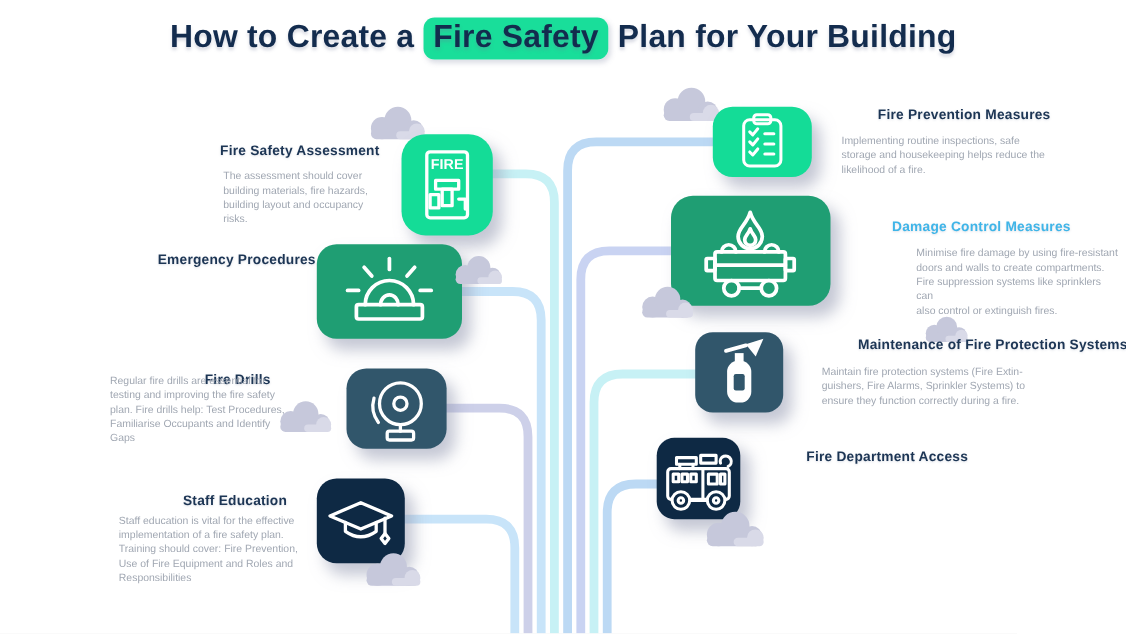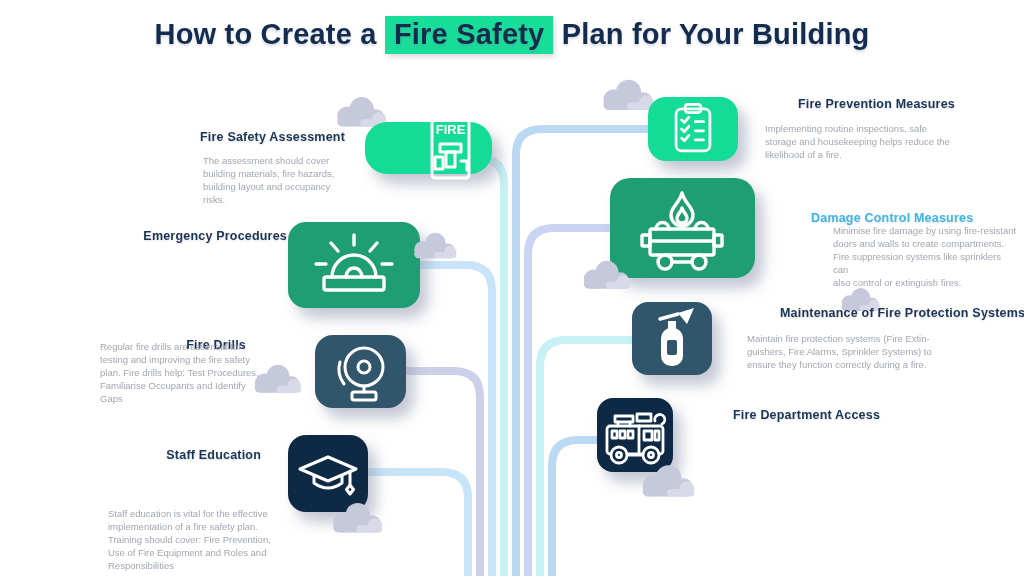--- a/index.html
+++ b/index.html
@@ -3,21 +3,21 @@
 <meta charset="utf-8">
 <style>
   html,body{margin:0;padding:0;}
   body{font-family:"Liberation Sans", sans-serif; background:#e8e8e8;}
   #stage{position:relative;width:1024px;height:576px;background:#ffffff;overflow:hidden;}
 
   
   .title{position:absolute;top:18px;left:0;width:100%;text-align:center;
     font-size:29px;font-weight:800;letter-spacing:.2px;color:var(--navy-text);
     text-shadow:0 2px 3px rgba(110,120,150,.28);}
-  .title .hl{background:var(--green-highlight);padding:2px 9px 4px 9px;border-radius:0;
+  .title .hl{background:var(--green-highlight);padding:2px 9px 4px 9px;border-radius:10px;
     box-shadow:2px 3px 5px rgba(110,120,150,.25);text-align:center;}
 
   
   #tree{position:absolute;left:0;top:0;z-index:1;}
   #tree path{fill:none;stroke-width:8;stroke-linecap:butt;}
   .line-cyan{stroke:var(--line-cyan);}
   .line-blue-light{stroke:var(--line-blue-light);}
   .line-blue{stroke:var(--line-blue);}
   .line-lavender{stroke:var(--line-lavender);}
   .line-periwinkle{stroke:var(--line-periwinkle);}
@@ -32,37 +32,37 @@
     box-shadow:8px 10px 14px rgba(148,153,176,.55);}
   .card--green-bright{background:var(--green-bright);}
   .card--green-mid{background:var(--green-mid);}
   .card--slate{background:var(--slate);}
   .card--navy{background:var(--navy);}
   .card svg{display:block;}
 
   
   .heading{position:absolute;z-index:2;font-size:12.5px;font-weight:700;color:var(--heading-navy);
     white-space:nowrap;letter-spacing:.2px;text-shadow:0 1px 2px rgba(120,130,160,.25);padding-left:33px;}
-  .heading--accent{color:var(--accent-blue);margin-top:12px;}
+  .heading--accent{color:var(--accent-blue);}
   .body{position:absolute;z-index:2;font-size:9.5px;line-height:13px;color:var(--body-gray);
     white-space:pre-line;}
 
   
   .h-fsa{top:130px;right:679px;}   .b-fsa{top:154px;left:203px;width:150px;}
   .h-ep {top:229px;right:737px;}   .b-ep {top:251px;left:100px;width:196px;}
   .h-fd {top:338px;right:778px;}   .b-fd {top:340px;left:100px;width:160px;}
-  .h-se {top:448px;right:763px;}   .b-se {top:467px;left:108px;width:170px;margin-top:40px;}
+  .h-se {top:448px;right:763px;}   .b-se {top:467px;left:108px;width:170px;}
   
   .h-fp {top:97px;left:765px;}     .b-fp {top:122px;left:765px;width:185px;}
   .h-dc {top:199px;left:778px;}    .b-dc {top:224px;left:808px;width:185px;margin-left:25px;}
   .h-mt {top:306px;left:747px;}    .b-mt {top:332px;left:747px;width:185px;}
   .h-fa {top:408px;left:700px;}    .b-fa {top:430px;left:700px;width:165px;}
 
   
-  .card-fsa{left:365px;top:122px;width:83px;height:52px;border-radius:22px;padding-left:44px;}
+  .card-fsa{left:365px;top:122px;width:83px;height:92px;border-radius:22px;}
   .card-ep {left:288px;top:222px;width:132px;height:86px;border-radius:18px;}
   .card-fd {left:315px;top:335px;width:91px;height:73px;border-radius:18px;}
   .card-se {left:288px;top:435px;width:80px;height:77px;border-radius:18px;}
   .card-fp {left:648px;top:97px;width:90px;height:64px;border-radius:18px;}
   .card-dc {left:610px;top:178px;width:145px;height:100px;border-radius:20px;}
   .card-mt {left:632px;top:302px;width:80px;height:73px;border-radius:16px;}
   .card-fa {left:597px;top:398px;width:76px;height:74px;border-radius:16px;}
 </style>
 </head>
 <body>

